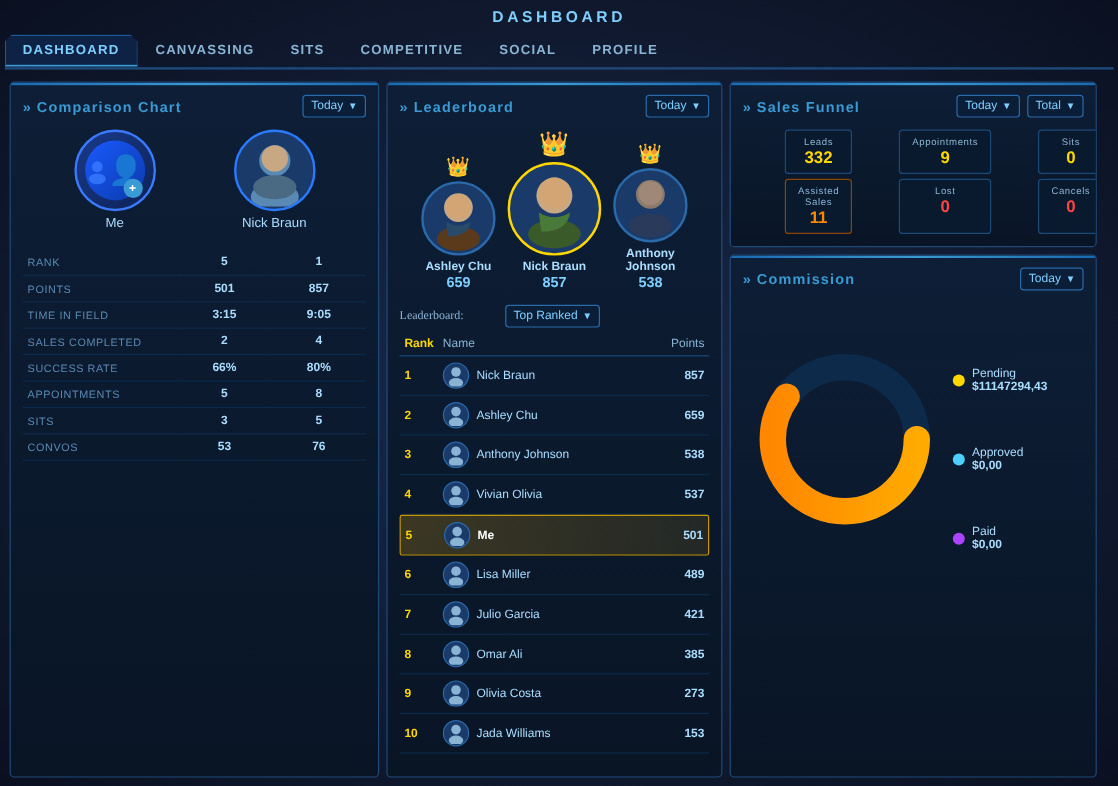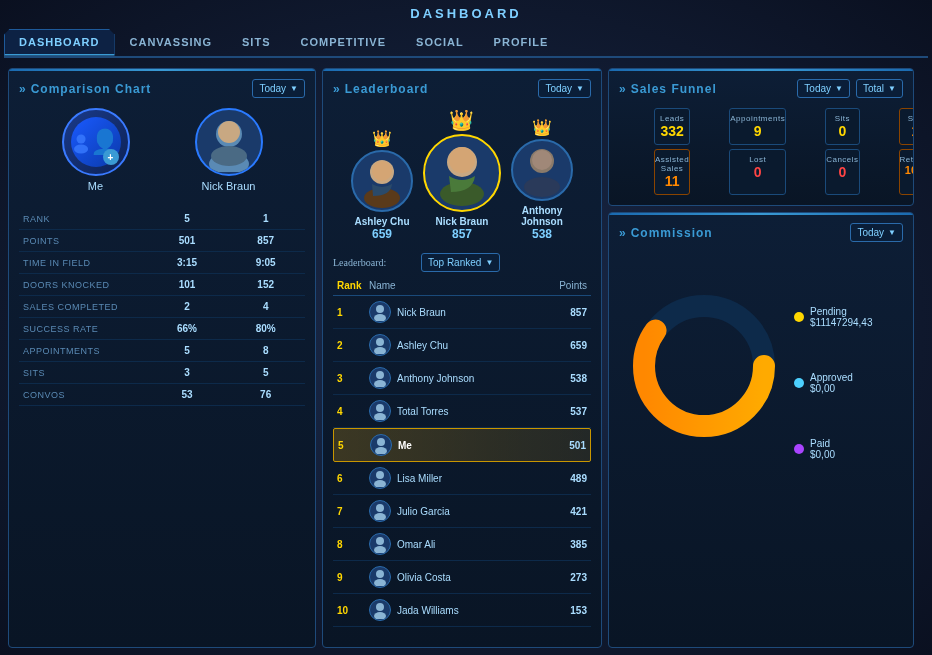--- a/index.html
+++ b/index.html
@@ -290,21 +290,21 @@
       display: grid;
       grid-template-columns: repeat(4, 1fr);
       gap: 4px;
       margin-top: 4px;
     }
     .sales-cell {
       background: #0a1a2e;
       border: 1px solid #1a4a7a;
       border-radius: 3px;
       text-align: center;
-      padding: 5px 0;
+      padding: 5px 10px;
       margin-left: 35px;
     }
     .sales-cell-label { color: #8ab4d4; font-size: 8px; letter-spacing: 0.5px; }
     .sales-cell-value { color: #ffd700; font-size: 14px; font-weight: bold; }
     .sales-cell.orange .sales-cell-value { color: #ff8800; }
     .sales-cell.orange { border-color: #8a4400; }
     .sales-cell.red .sales-cell-value { color: #ff4444; }
     .sales-cell.retention .sales-cell-value { color: #ff8800; font-size: 11px; }
 
     
@@ -328,21 +328,21 @@
       margin-bottom: 10px;
       margin-top: 44px;
     }
     .legend-dot {
       width: 10px;
       height: 10px;
       border-radius: 50%;
       flex-shrink: 0;
     }
     .legend-label { color: #aaddff; font-size: 10px; }
-    .legend-value { color: #aaddff; font-size: 10px; font-weight: normal; }
+    .legend-value { color: #aaddff; font-size: 10px; font-weight: bold; }
 
     .panel-header-row {
       display: flex;
       gap: 6px;
       align-items: center;
     }
   </style>
 </head>
 <body>
 <div class="bg-overlay"></div>
@@ -404,25 +404,20 @@
   </tr>
             <tr>
     <td>POINTS</td>
     <td>501</td>
     <td>857</td>
   </tr>
             <tr>
     <td>TIME IN FIELD</td>
     <td>3:15</td>
     <td>9:05</td>
-  </tr>
-            <tr>
-    <td>DOORS KNOCKED</td>
-    <td>101</td>
-    <td>152</td>
   </tr>
             <tr>
     <td>SALES COMPLETED</td>
     <td>2</td>
     <td>4</td>
   </tr>
             <tr>
     <td>SUCCESS RATE</td>
     <td>66%</td>
     <td>80%</td>
@@ -542,21 +537,21 @@
     <div class="lb-points">538</div>
   </div>
           <div class="lb-row">
     <div class="lb-rank">4</div>
     <div class="lb-avatar">
       <svg width="18" height="18" viewBox="0 0 18 18">
         <circle cx="9" cy="6" r="4" fill="#8ab4d4"></circle>
         <ellipse cx="9" cy="15" rx="6" ry="4" fill="#8ab4d4"></ellipse>
       </svg>
     </div>
-    <div class="lb-name">Total Torres</div>
+    <div class="lb-name">Vivian Olivia</div>
     <div class="lb-points">537</div>
   </div>
           <div class="lb-row me-row">
     <div class="lb-rank">5</div>
     <div class="lb-avatar">
       <svg width="18" height="18" viewBox="0 0 18 18">
         <circle cx="9" cy="6" r="4" fill="#8ab4d4"></circle>
         <ellipse cx="9" cy="15" rx="6" ry="4" fill="#8ab4d4"></ellipse>
       </svg>
     </div>

